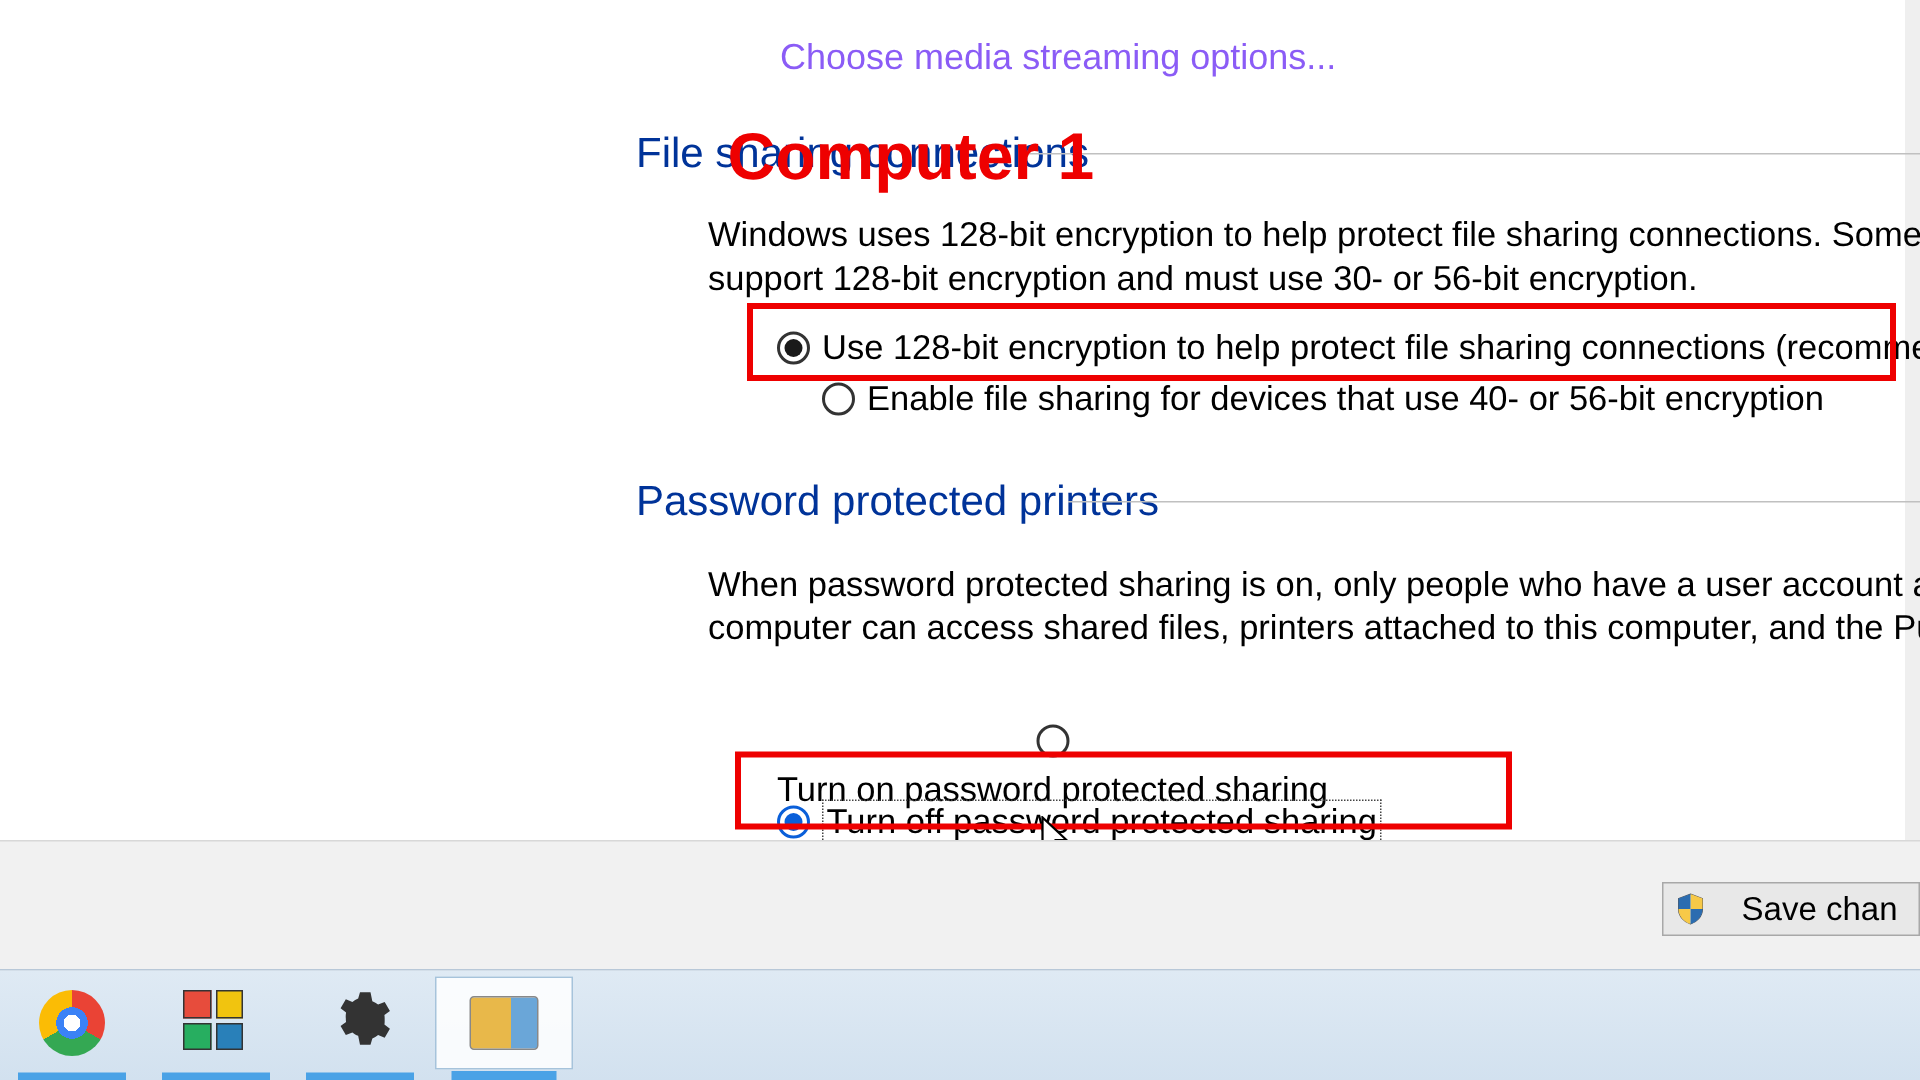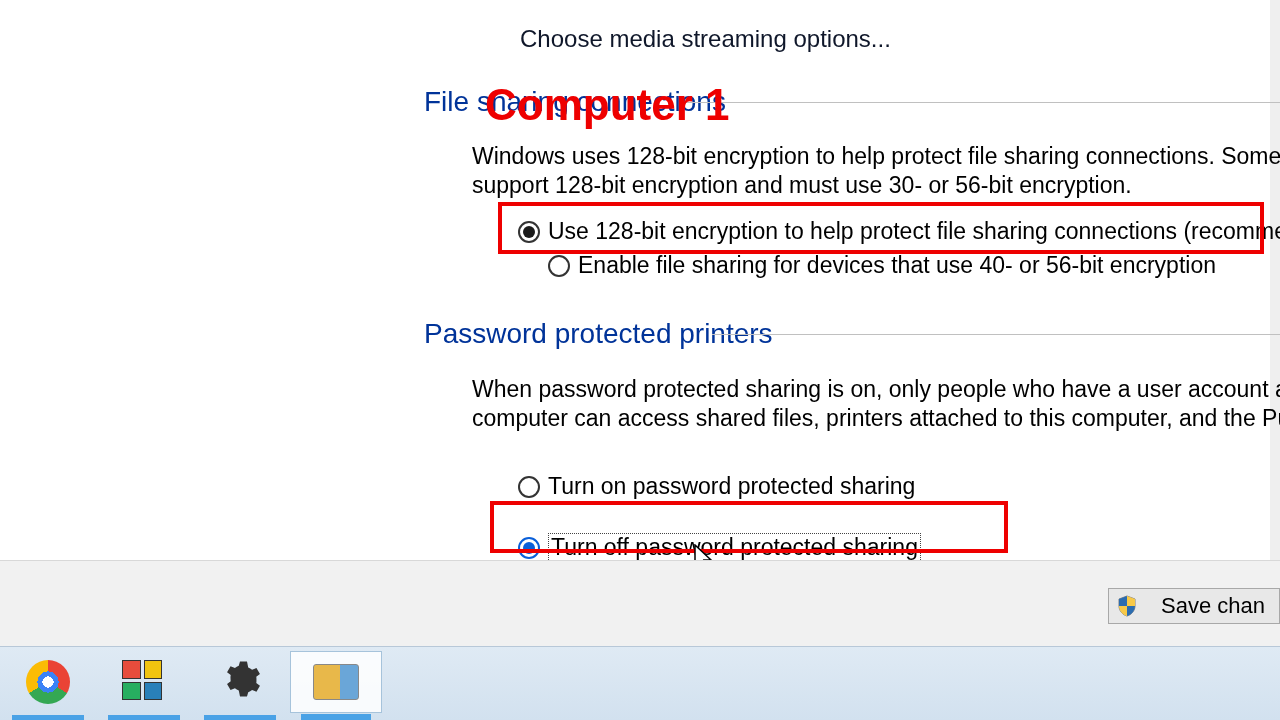--- a/index.html
+++ b/index.html
@@ -18,21 +18,21 @@
       top: 0;
       width: 1280px;
       height: 560px;
       background: #fff;
     }
 
     .media-link {
       position: absolute;
       left: 520px;
       top: 25px;
-      color: #0f172a;
+      color: #8b5cf6;
       font-size: 24px;
       cursor: pointer;
     }
 
     .section-heading {
       position: absolute;
       left: 424px;
       color: #003399;
       font-size: 28px;
     }
@@ -62,21 +62,21 @@
       position: absolute;
       display: flex;
       align-items: center;
       gap: 8px;
       cursor: pointer;
     }
     .radio-label { font-size: 23px; white-space: nowrap; }
 
     .radio-128 { left: 518px; top: 218px; }
     .radio-4056 { left: 548px; top: 252px; text-align: center; }
-    .radio-turnon { left: 518px; top: 473px; }
+    .radio-turnon { left: 518px; top: 483px; flex-direction: column; }
     .radio-turnoff { left: 518px; top: 512px; margin-top: 21px; }
 
     .radio-circle {
       width: 22px; height: 22px;
       border: 2px solid #333;
       border-radius: 50%;
       display: inline-flex;
       align-items: center;
       justify-content: center;
       flex-shrink: 0;

